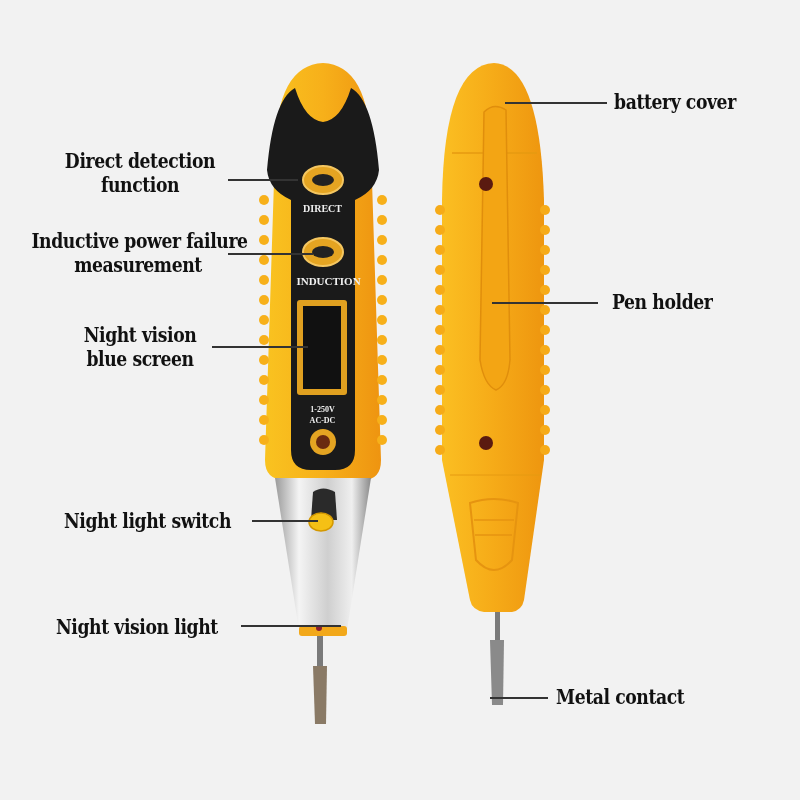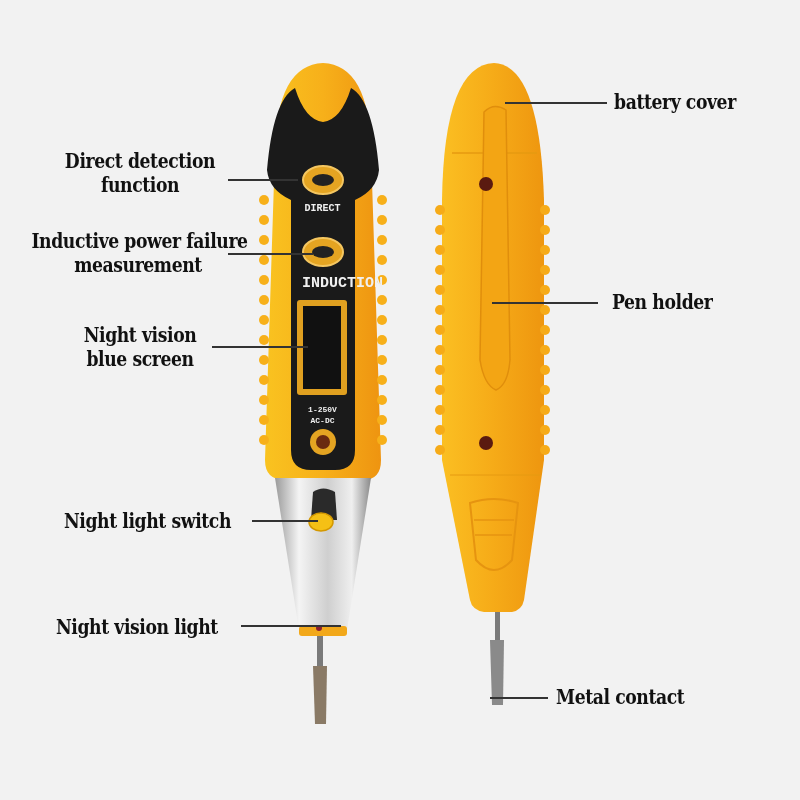--- a/index.html
+++ b/index.html
@@ -2,21 +2,21 @@
 <html><head>
   <meta charset="utf-8">
   <style>
     html, body { margin:0; padding:0; }
     body { width:800px; height:800px; background:#f2f2f2; position:relative; overflow:hidden; font-family:"DejaVu Serif", serif; }
     .label { position:absolute; font-family:"DejaVu Serif", serif; font-weight:bold; font-size:21px; color:#111; line-height:24px; letter-spacing:-0.5px; transform:scaleX(0.82); transform-origin:left center; white-space:nowrap; }
     .label.center { text-align:center; transform-origin:center center; }
     .leader { position:absolute; height:1.5px; background:#333; }
     .pen { position:absolute; }
     svg { display:block; }
-    .screen-text { position:absolute; font-family:Liberation Mono, monospace; font-weight:bold; color:#f0f0f0; font-size:10px; text-align:center; }
+    .screen-text { position:absolute; font-family:Liberation Serif, serif; font-weight:bold; color:#f0f0f0; font-size:10px; text-align:center; }
   </style>
 </head>
 <body>
 
 <div class="pen" style="left:255px;top:60px;width:135px;height:670px;">
   <svg width="135" height="670" viewBox="0 0 135 670">
     <defs>
       <linearGradient id="yel" x1="0" x2="1" y1="0" y2="0">
         <stop offset="0" stop-color="#f9c320"></stop>
         <stop offset="0.5" stop-color="#f7b01a"></stop>
@@ -78,21 +78,21 @@
     <path d="M20 418 L116 418 L92 570 L44 570 Z" fill="url(#chrome)"></path>
     <path d="M58 432 Q68 425 80 432 L82 460 L56 460 Z" fill="#2a2a2a"></path>
     <ellipse cx="66" cy="462" rx="12" ry="9" fill="#f5c015" stroke="#d49800" stroke-width="1.5"></ellipse>
     <rect x="44" y="566" width="48" height="10" rx="3" fill="#f2a81a"></rect>
     <circle cx="64" cy="568" r="3" fill="#8a2030"></circle>
 
     <rect x="62" y="576" width="6" height="30" fill="#7a7a7a"></rect>
     <path d="M58 606 L72 606 L71 664 L60 664 Z" fill="#8a7a66"></path>
   </svg>
   <span class="screen-text" style="left:40px;top:143px;width:55px;">DIRECT</span>
-  <span class="screen-text" style="left:47px;top:215px;width:75px;font-size:15px;">INDUCTION</span>
+  <span class="screen-text" style="left:36px;top:215px;width:75px;font-size:11px;">INDUCTION</span>
   <span class="screen-text" style="left:40px;top:345px;width:55px;font-size:8px;">1-250V</span>
   <span class="screen-text" style="left:40px;top:356px;width:55px;font-size:8px;">AC-DC</span>
 </div>
 
 <div class="pen" style="left:432px;top:60px;width:130px;height:670px;">
   <svg width="130" height="670" viewBox="0 0 130 670">
     <defs>
       <linearGradient id="yel2" x1="0" x2="1" y1="0" y2="0">
         <stop offset="0" stop-color="#fbbf22"></stop>
         <stop offset="0.5" stop-color="#f6ab18"></stop>

